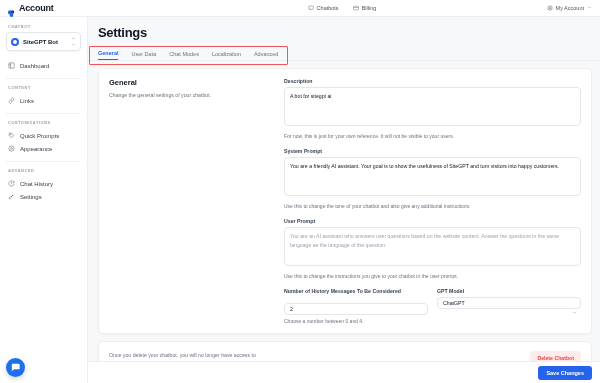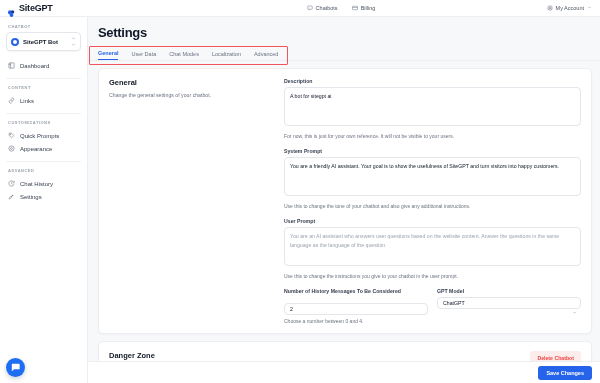--- a/index.html
+++ b/index.html
@@ -155,21 +155,21 @@
 
   <div class="topbar">
     <div class="brand">
       <span class="brand-mark">
         <svg viewBox="0 0 24 24" width="9" height="9" aria-hidden="true">
           <circle cx="8" cy="9" r="5.5" fill="#2563eb"></circle>
           <circle cx="15" cy="8" r="4.5" fill="#1e3a8a"></circle>
           <circle cx="12" cy="16" r="5" fill="#2563eb"></circle>
         </svg>
       </span>
-      <span class="brand-name">SiteGPT</span>
+      <span class="brand-name">Account</span>
     </div>
 
     <div class="topnav">
       <div class="topnav-item">
         <span class="topnav-ico">
           <svg viewBox="0 0 24 24" width="6" height="6" fill="none" stroke="#6b7280" stroke-width="2">
             <rect x="3" y="4" width="18" height="13" rx="2"></rect>
               <path d="M7 21l3-4"></path>
           </svg>
         </span>
@@ -350,21 +350,20 @@
               </span>
             </div>
           </div>
         </div>
 
       </div>
     </div>
 
     <div class="card danger">
       <div class="card-left">
-        <h3>Danger Zone</h3>
         <p>Once you delete your chatbot, you will no longer have access to message history.</p>
       </div>
       <div class="card-right danger-right">
         <button class="btn-danger">Delete Chatbot</button>
       </div>
     </div>
   </div>
 
   <div class="footer">
     <button class="btn-primary">Save Changes</button>

